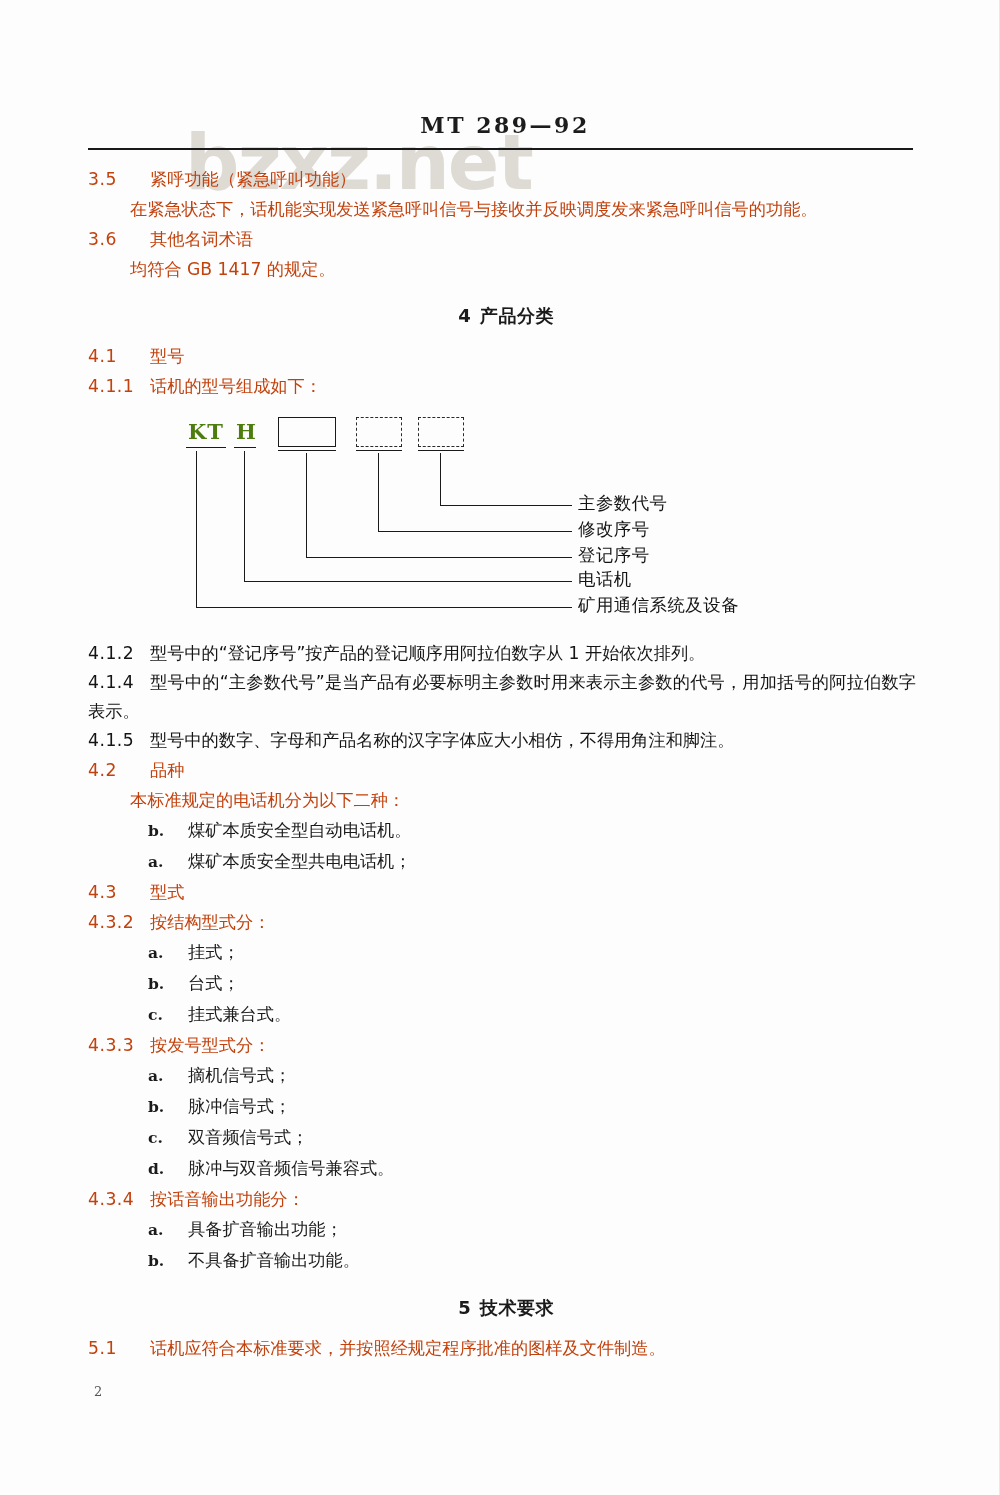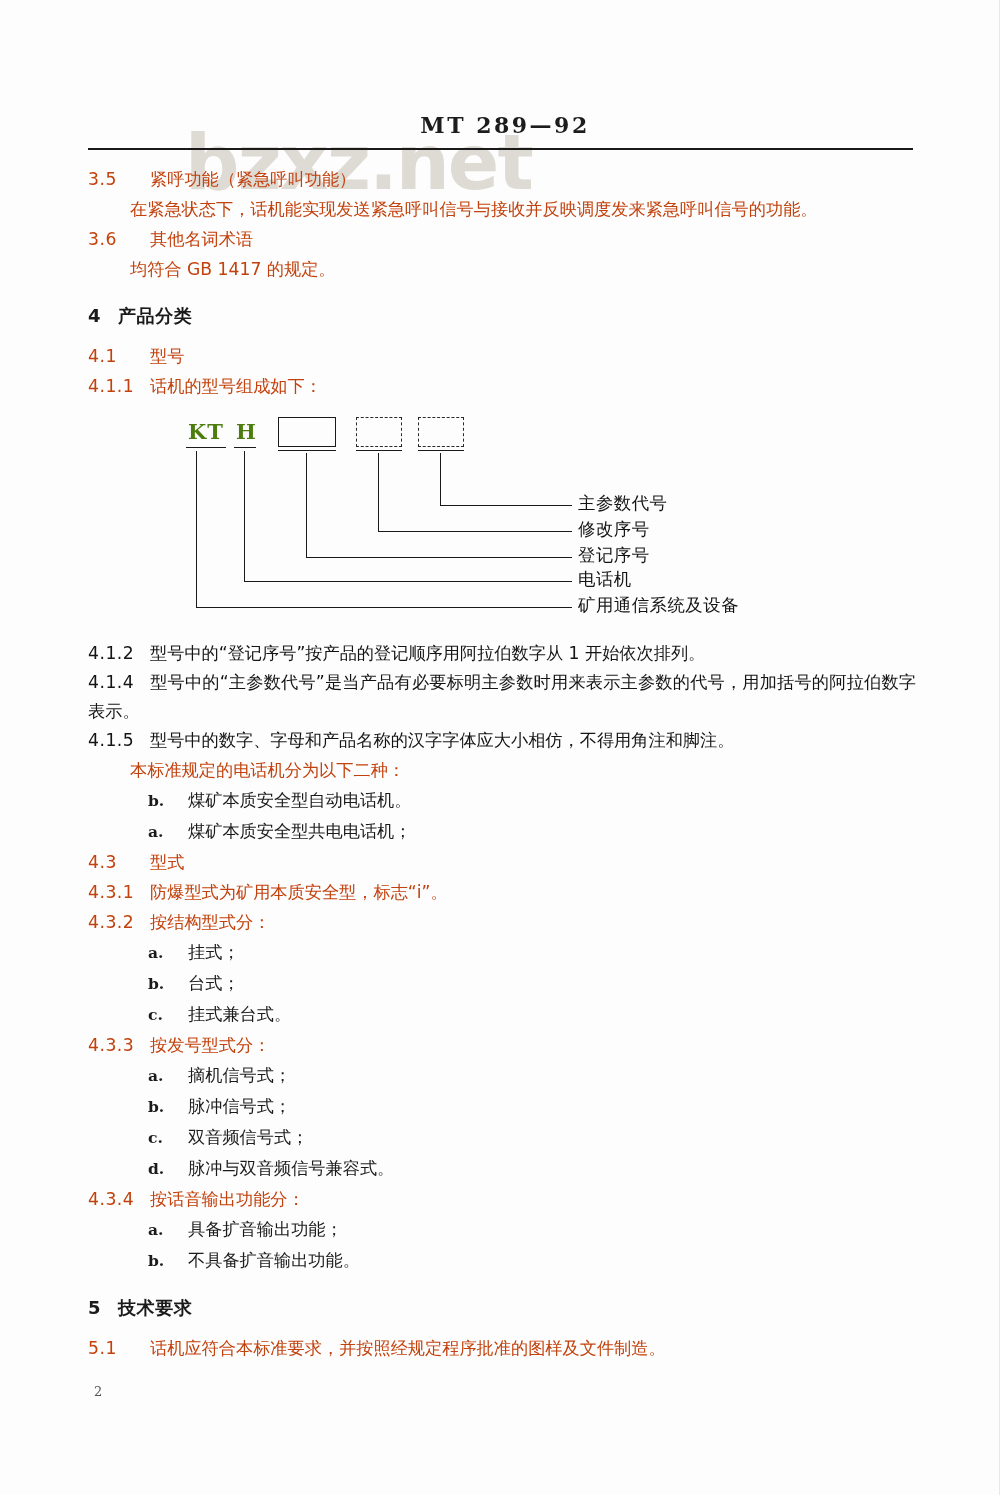--- a/index.html
+++ b/index.html
@@ -102,20 +102,21 @@
     font-family: "DejaVu Serif", "Liberation Serif", serif;
     font-weight: bold;
     font-size: 15.5px;
   }
   .sec {
     font-family: "DejaVu Sans", "Liberation Sans", sans-serif;
     font-size: 18px;
     font-weight: bold;
     line-height: 32px;
     letter-spacing: .6px;
+    text-align: center;
   }
   .sec .num { min-width: 30px; }
   .gap-s { height: 9px; }
   .gap-m { height: 16px; }
   .gap-l { height: 22px; }
 
   
   .diagram {
     position: relative;
     width: 828px;
@@ -257,35 +258,35 @@
 
 
     <div class="para">
       <span class="num">4.1.4</span><span>型号中的“主参数代号”是当产品有必要标明主参数时用来表示主参数的代号，用加括号的阿拉伯数字表示。</span>
     </div>
 
     <div class="para">
       <span class="num">4.1.5</span><span>型号中的数字、字母和产品名称的汉字字体应大小相仿，不得用角注和脚注。</span>
     </div>
 
+    <div class="ln">
+      <span class="num">4.2</span><span>品种</span>
+    </div>
     <div class="ln indent1">本标准规定的电话机分为以下二种：</div>
     <div class="listitem">
       <span class="mark">b.</span><span>煤矿本质安全型自动电话机。</span>
     </div>
     <div class="listitem">
       <span class="mark">a.</span><span>煤矿本质安全型共电电话机；</span>
     </div>
 
     <div class="ln">
       <span class="num">4.3</span><span>型式</span>
     </div>
 
-    <div class="ln">
-      <span class="num">4.3.1</span><span>防爆型式为矿用本质安全型，标志“i”。</span>
-    </div>
 
     <div class="ln">
       <span class="num">4.3.2</span><span>按结构型式分：</span>
     </div>
     <div class="listitem">
       <span class="mark">a.</span><span>挂式；</span>
     </div>
     <div class="listitem">
       <span class="mark">b.</span><span>台式；</span>
     </div>

